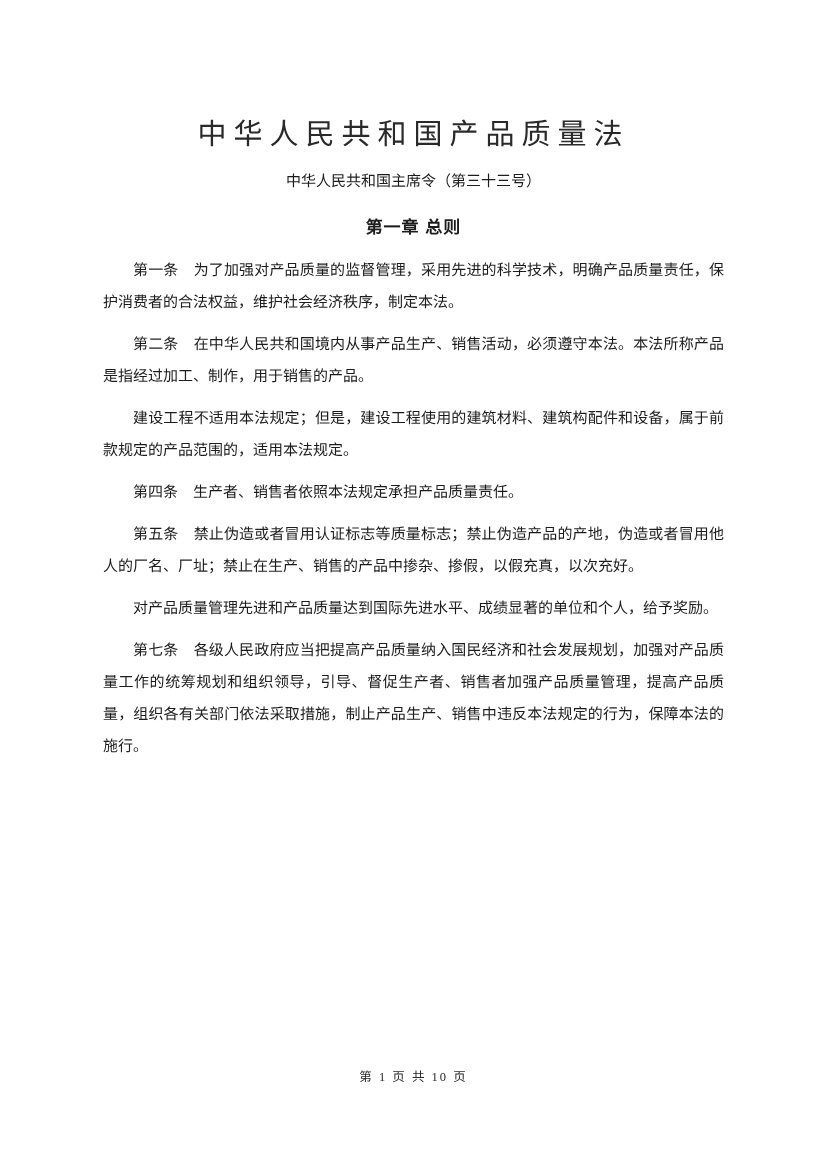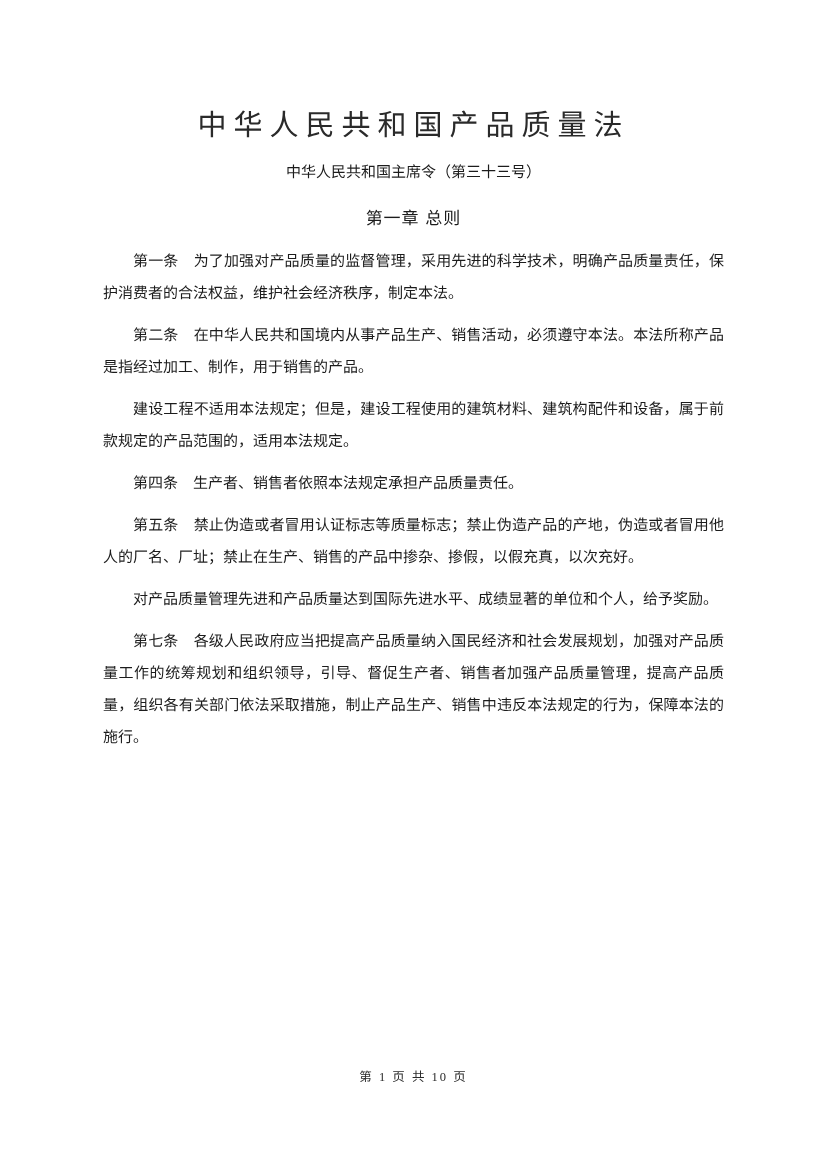--- a/index.html
+++ b/index.html
@@ -14,21 +14,21 @@
     height: 1170px;
     margin: 0 auto;
     background: #ffffff;
     box-sizing: border-box;
     padding: 98px 103px 0 103px;
     font-family: "Liberation Serif", "DejaVu Serif", serif;
     color: #1c1c1c;
     overflow: hidden;
   }
   .doc-title {
-    margin: 7px;
+    margin: 16px;
     font-size: 29px;
     line-height: 40px;
     font-weight: 500;
     text-align: center;
     letter-spacing: 7px;
     color: #2a2a2a;
     white-space: nowrap;
   }
   .doc-subtitle {
     margin: 18px 0 0 0;
@@ -44,21 +44,21 @@
     text-align: justify;
     text-indent: 2em;
   }
   .preamble {
     margin: 26px 0 0 0;
   }
   .chapter-heading {
     margin: 22px 0 14px 0;
     font-size: 17px;
     line-height: 24px;
-    font-weight: normal;
+    font-weight: bold;
     text-align: center;
     font-family: "Liberation Sans", "DejaVu Sans", sans-serif;
     letter-spacing: 1px;
   }
   .articles {
     margin: 0;
     padding: 0;
   }
   .page-footer {
     position: absolute;

